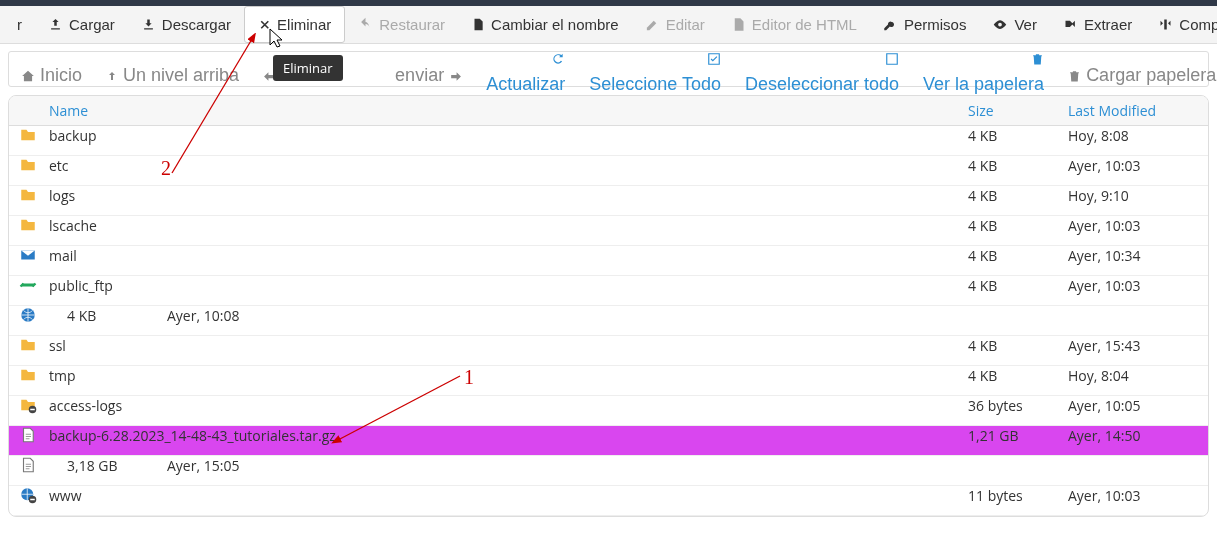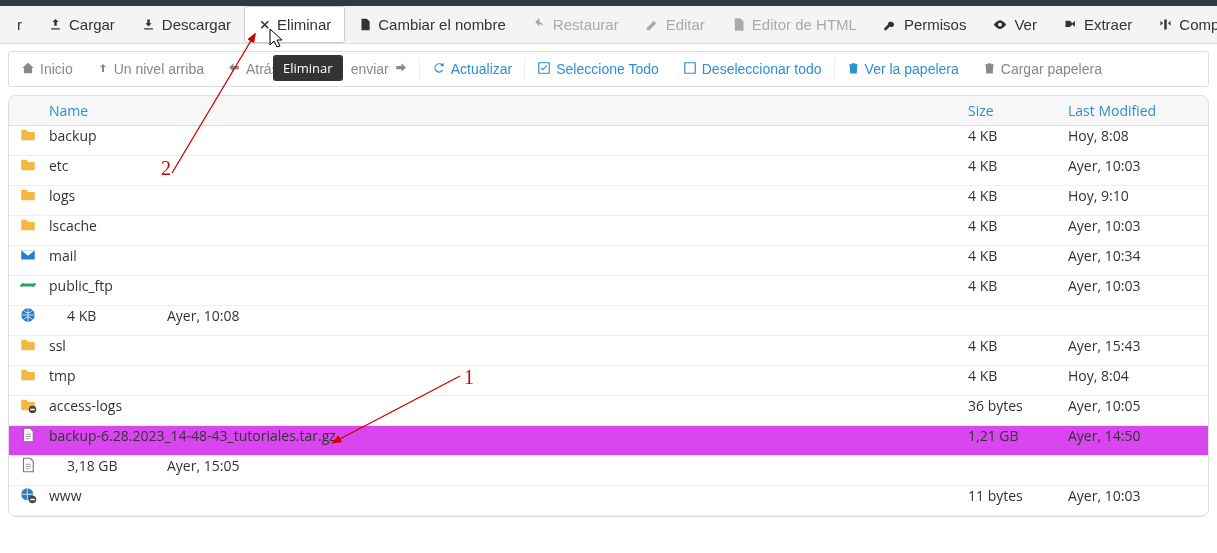--- a/index.html
+++ b/index.html
@@ -49,32 +49,32 @@
     background: #fff;
     border: 1px solid #ddd;
     border-radius: 3px;
     margin: 7px 8px 0 8px;
     display: flex;
     align-items: stretch;
     height: 36px;
   }
   .ts-btn {
     display: flex;
-    align-items: center;
+    align-items: flex-end;
     padding: 0 12px;
-    font-size: 14px;
+    font-size: 18px;
     color: #888;
     background: transparent;
     border: none;
     cursor: pointer;
     gap: 5px;
     white-space: nowrap;
   }
   .ts-btn .icon { font-size: 13px; }
-  .ts-btn.blue { color: #2d8fd4; }
+  .ts-btn.blue { color: #2d8fd4; flex-direction: column; }
   .ts-sep { width: 1px; background: #eee; margin: 6px 0; }
   .table-wrap {
     margin: 8px 8px 0 8px;
     border: 1px solid #ddd;
     border-radius: 8px;
     overflow: hidden;
   }
   .thead {
     display: flex;
     background: #f7f7f7;
@@ -173,35 +173,35 @@
     <span>Descargar</span>
   </button>
   <button class="tb-btn hover">
     <span class="icon">
       <svg width="13" height="13" viewBox="0 0 24 24">
           <path fill="#333" d="M19 6L6 19M6 6l13 13" stroke="#333" stroke-width="3"></path>
         </svg>
     </span>
     <span>Eliminar</span>
   </button>
+  <button class="tb-btn disabled">
+    <span class="icon">
+      <svg width="15" height="15" viewBox="0 0 24 24">
+          <path fill="#aaa" d="M12 5V1L5 8l7 7V11c3 0 6 2 6 6 0-5-3-9-6-9v-3z"></path>
+        </svg>
+    </span>
+    <span>Restaurar</span>
+  </button>
   <button class="tb-btn">
     <span class="icon">
       <svg width="14" height="15" viewBox="0 0 24 24">
           <path fill="#333" d="M6 2h9l5 5v15H6z"></path>
         </svg>
     </span>
     <span>Cambiar el nombre</span>
-  </button>
-  <button class="tb-btn disabled">
-    <span class="icon">
-      <svg width="15" height="15" viewBox="0 0 24 24">
-          <path fill="#aaa" d="M12 5V1L5 8l7 7V11c3 0 6 2 6 6 0-5-3-9-6-9v-3z"></path>
-        </svg>
-    </span>
-    <span>Restaurar</span>
   </button>
   <button class="tb-btn disabled">
     <span class="icon">
       <svg width="15" height="15" viewBox="0 0 24 24">
           <path fill="#aaa" d="M3 17l11-11 4 4L7 21H3v-4z"></path>
         </svg>
     </span>
     <span>Editar</span>
   </button>
   <button class="tb-btn disabled">

